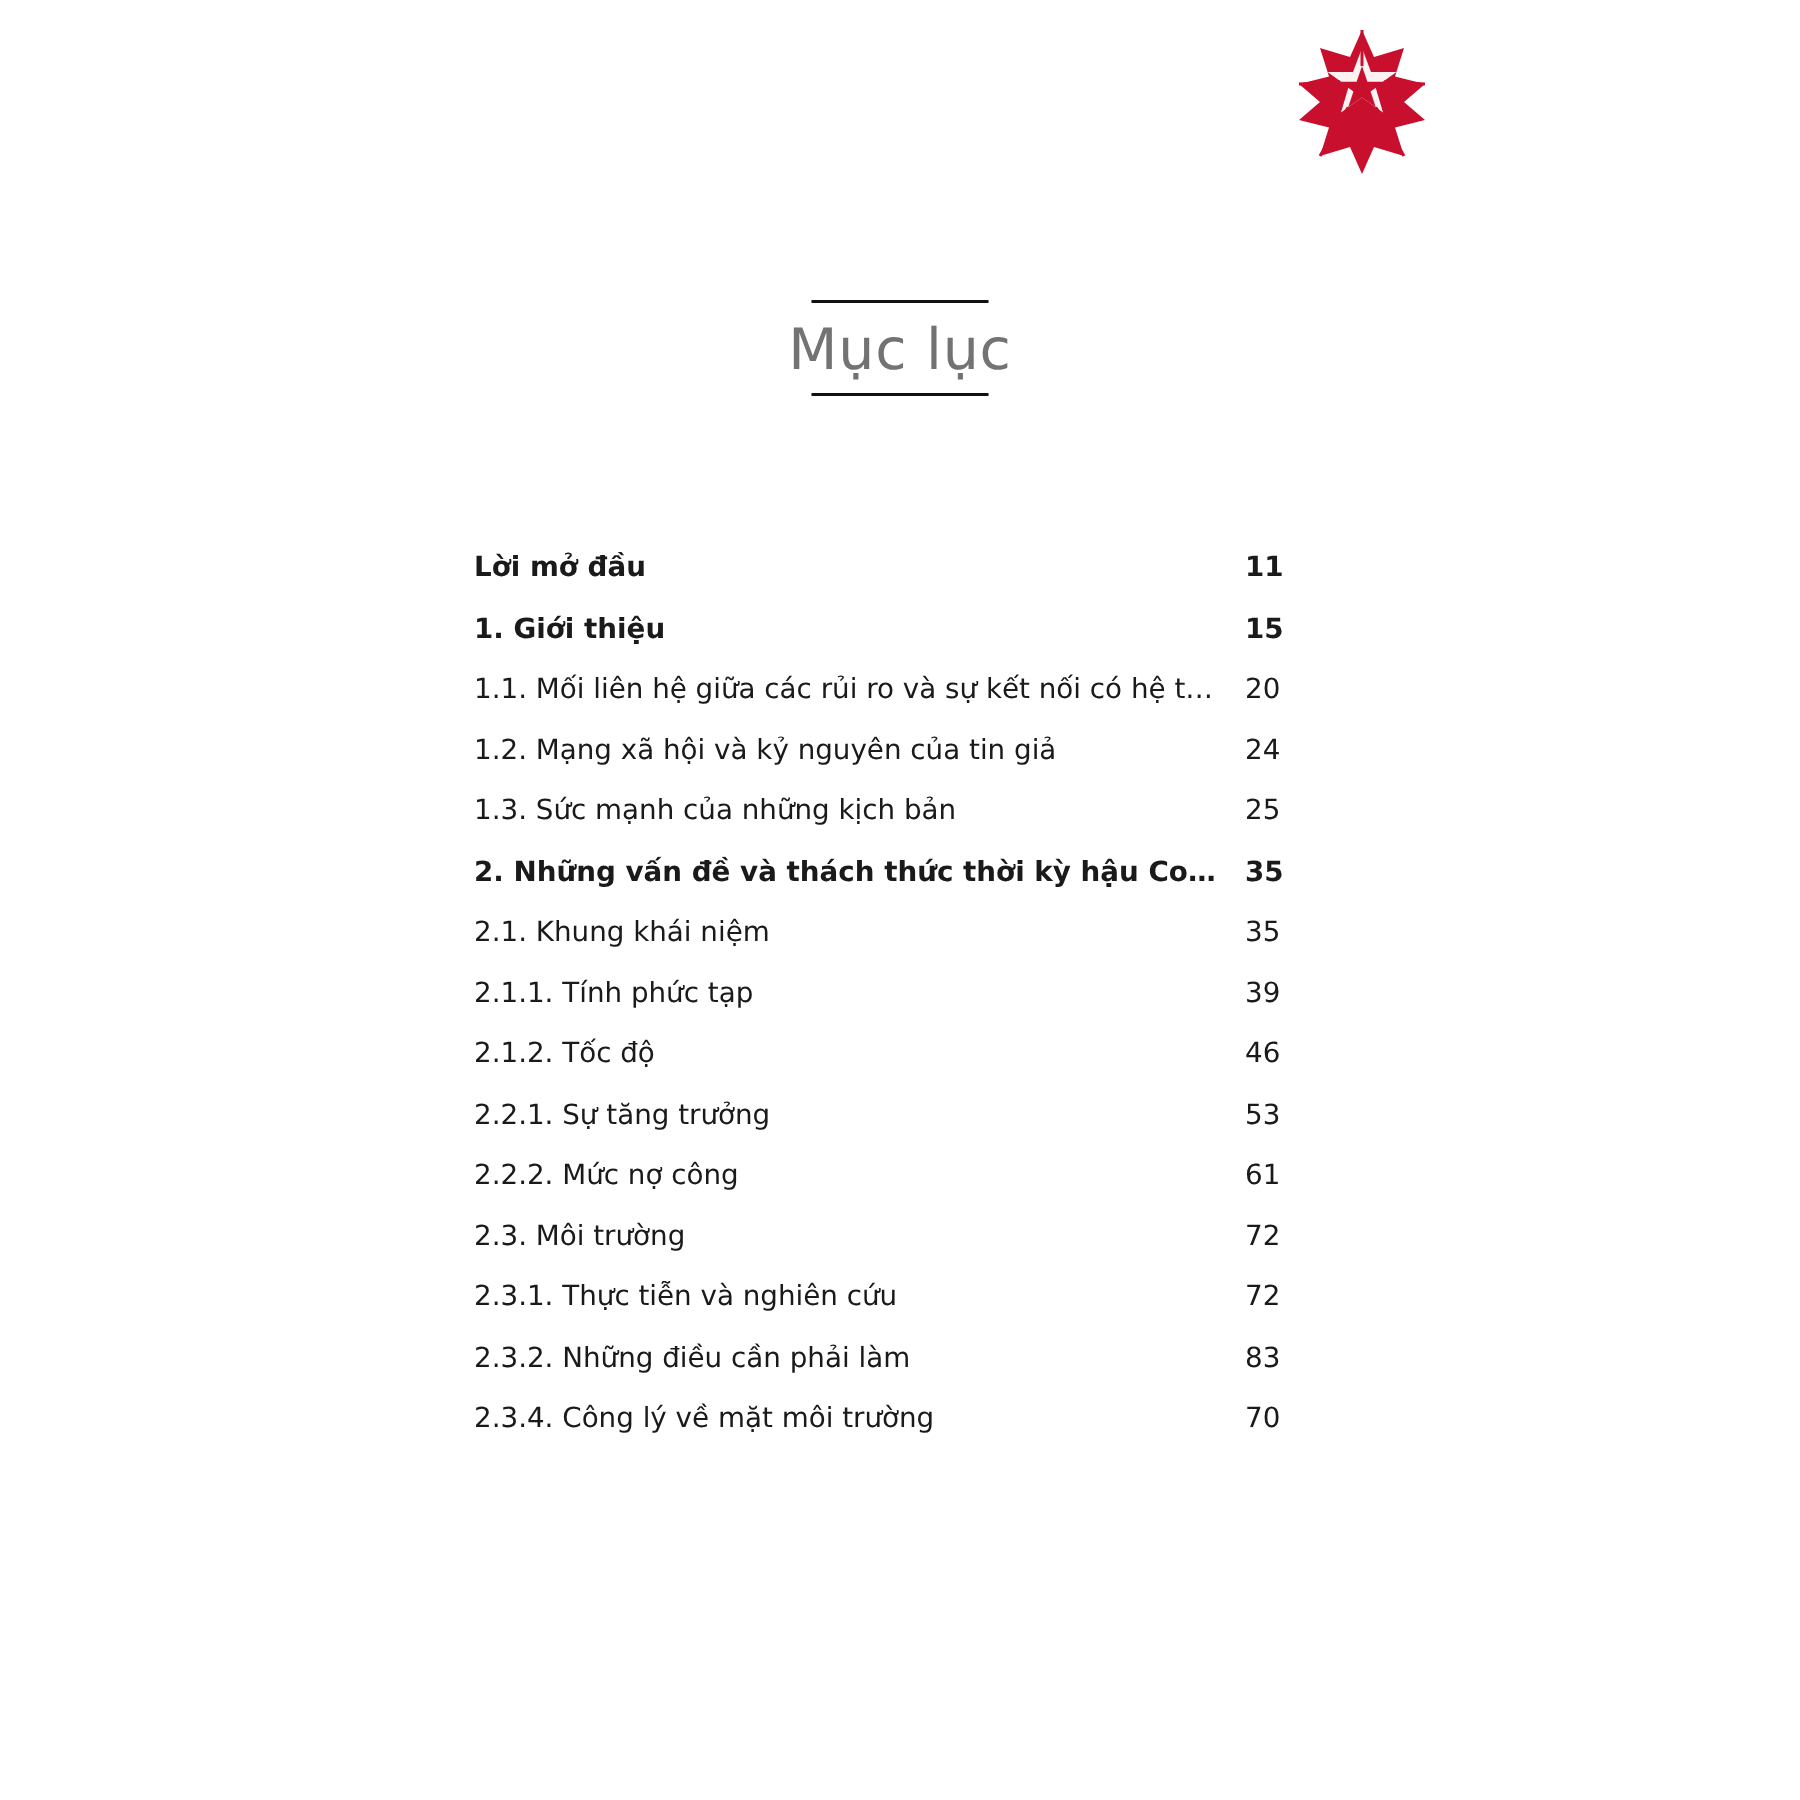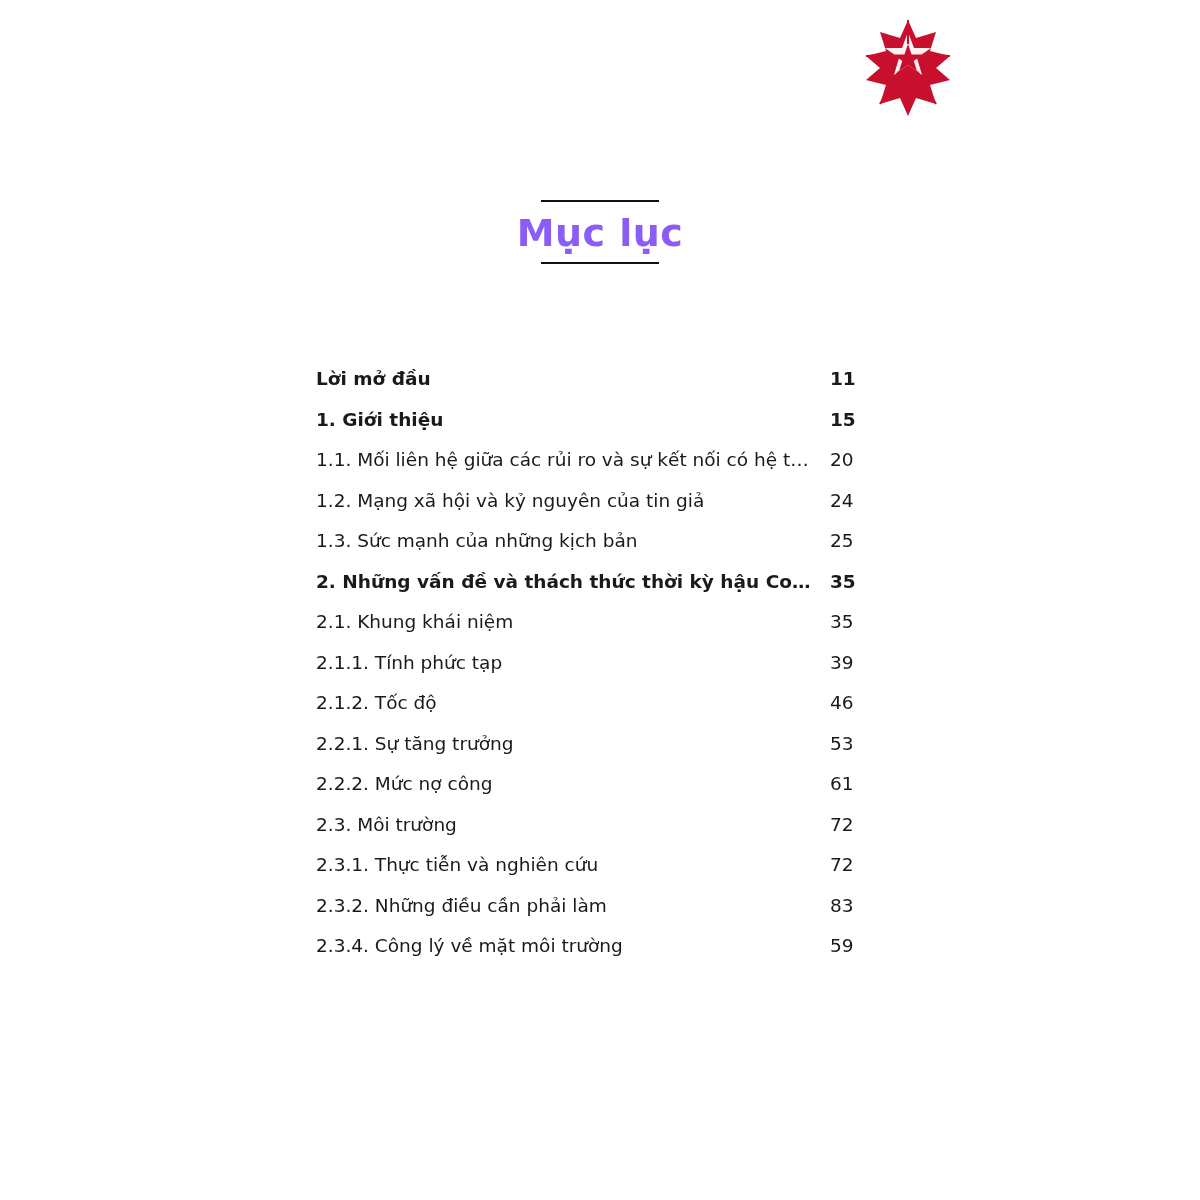--- a/index.html
+++ b/index.html
@@ -40,26 +40,26 @@
     text-align: center;
   }
   .title-rule {
     width: 118px;
     height: 2px;
     background: #111111;
     margin: 0 auto;
   }
   .title-text {
     font-family: "DejaVu Sans", sans-serif;
-    font-weight: bold;
+    font-weight: normal;
     font-size: 38px;
     letter-spacing: 0.5px;
     line-height: 1.15;
     padding: 10px 0 6px 0;
-    color: #8b5cf6;
+    color: #737373;
   }
 
   
   .toc {
     position: absolute;
     top: 368px;
     left: 316px;
     width: 560px;
   }
   .toc-row {
@@ -188,17 +188,17 @@
     </div>
 
     <div class="toc-row lvl-italic">
       <span class="toc-label">2.3.2. Những điều cần phải làm</span>
       <span class="toc-page">83</span>
     </div>
 
 
     <div class="toc-row lvl-italic">
       <span class="toc-label">2.3.4. Công lý về mặt môi trường</span>
-      <span class="toc-page">59</span>
+      <span class="toc-page">70</span>
     </div>
 
   </div>
 </div>
 
 </body></html>

